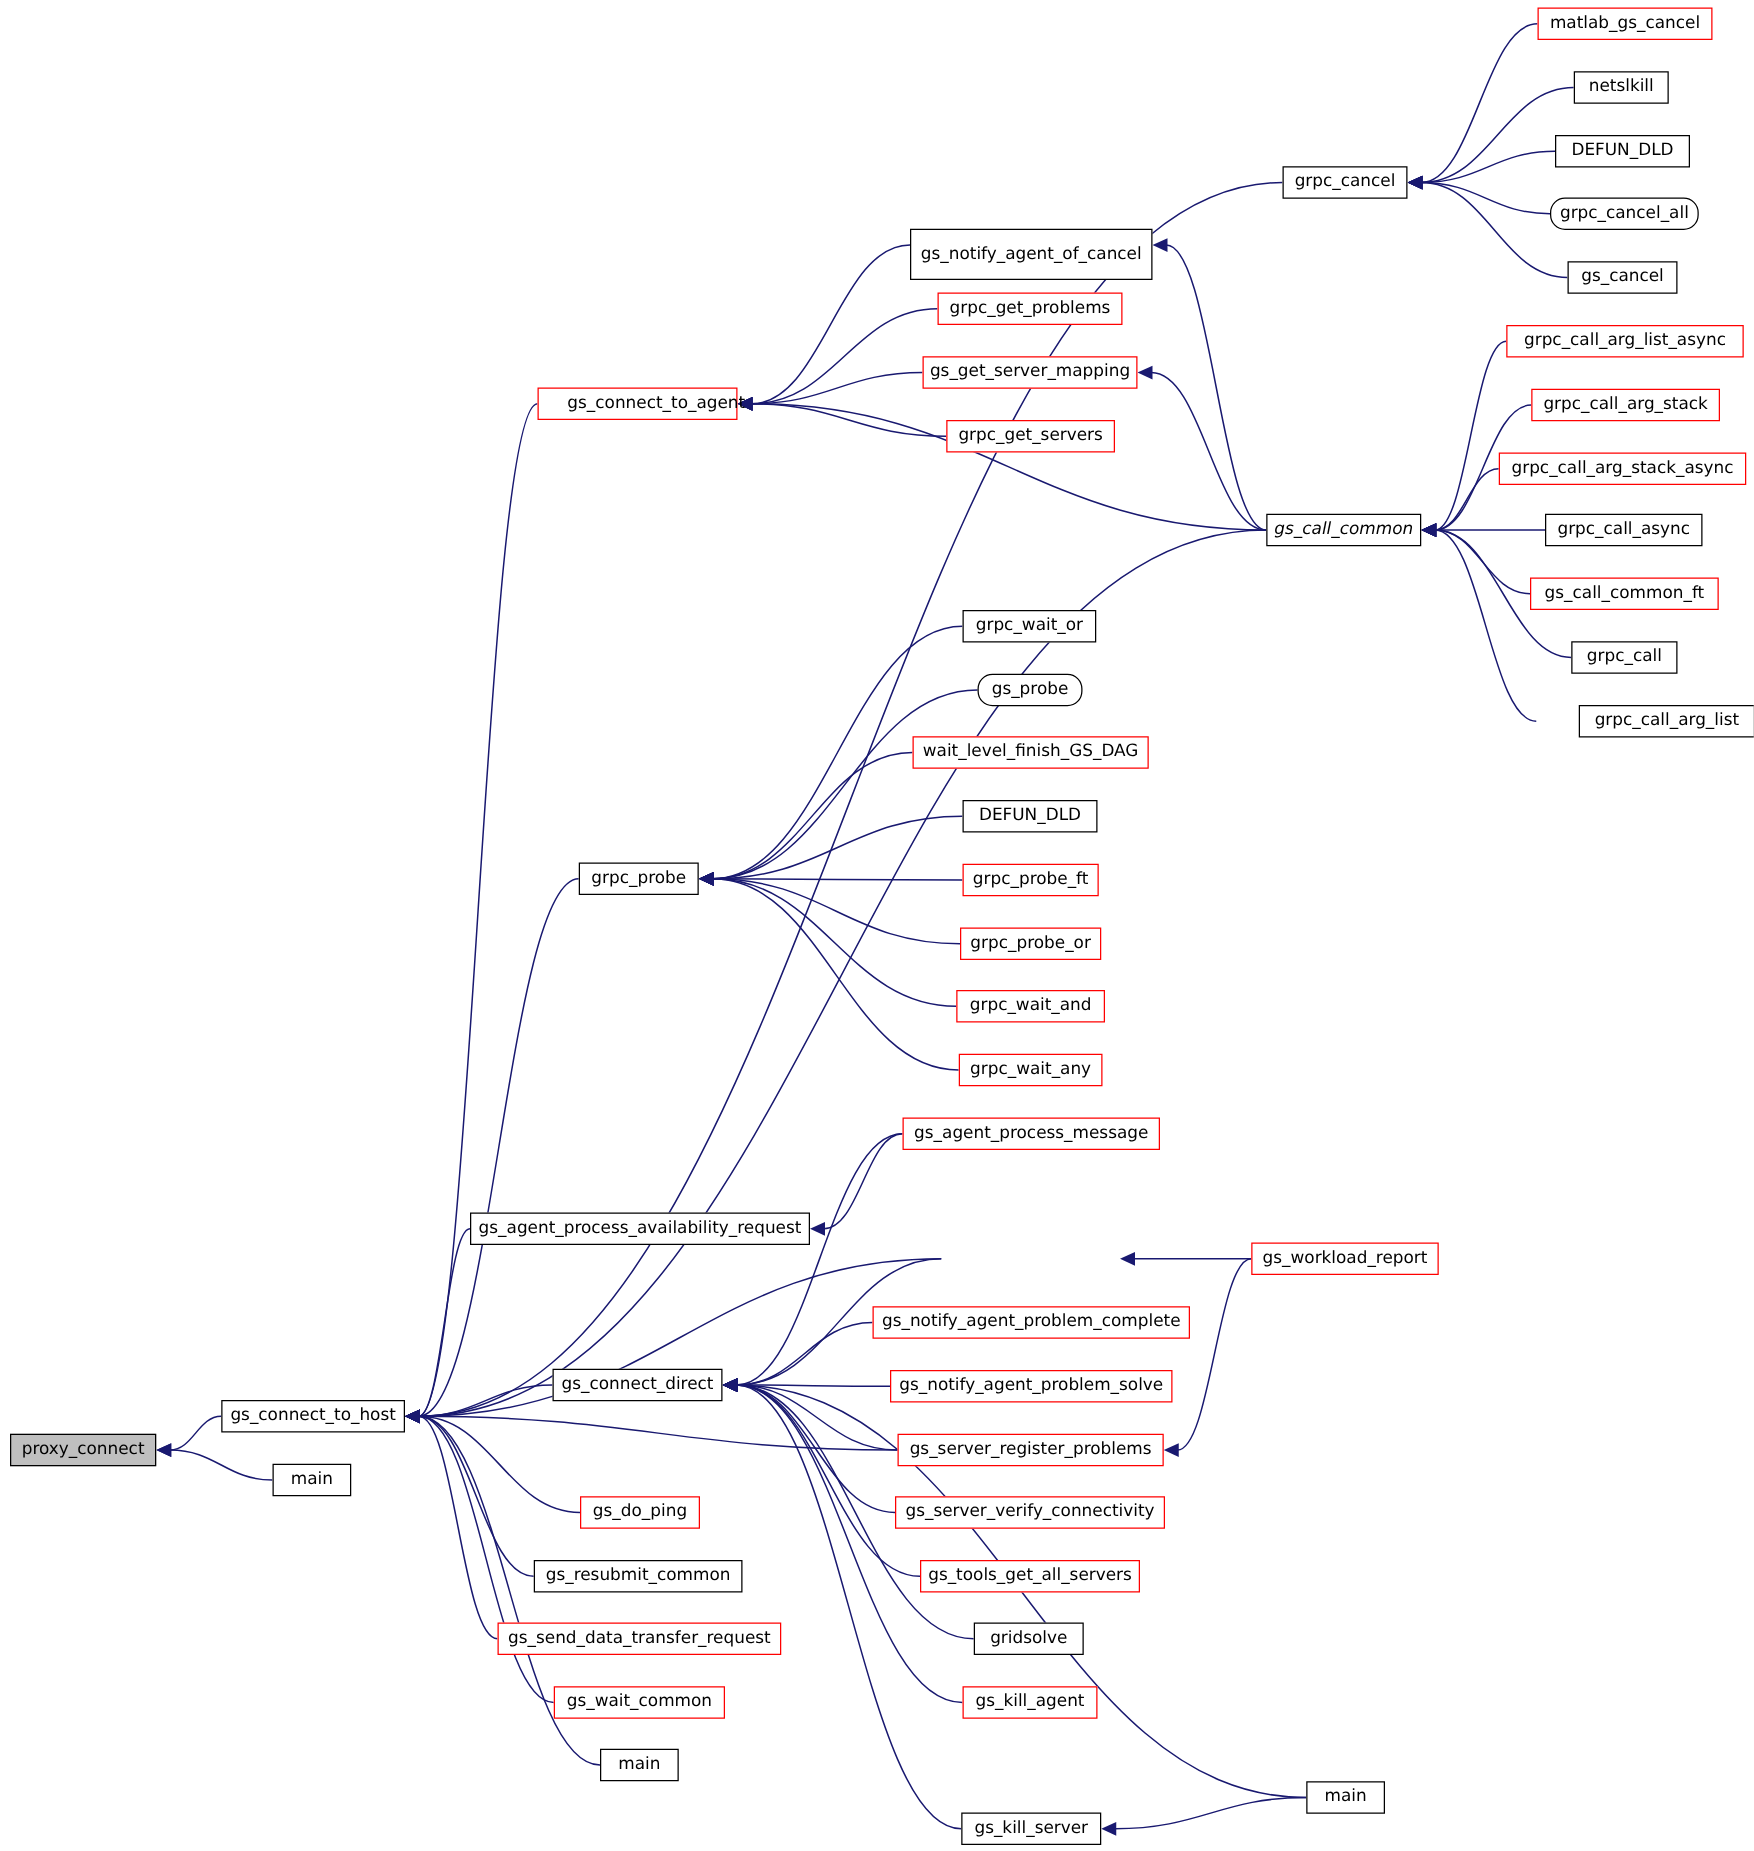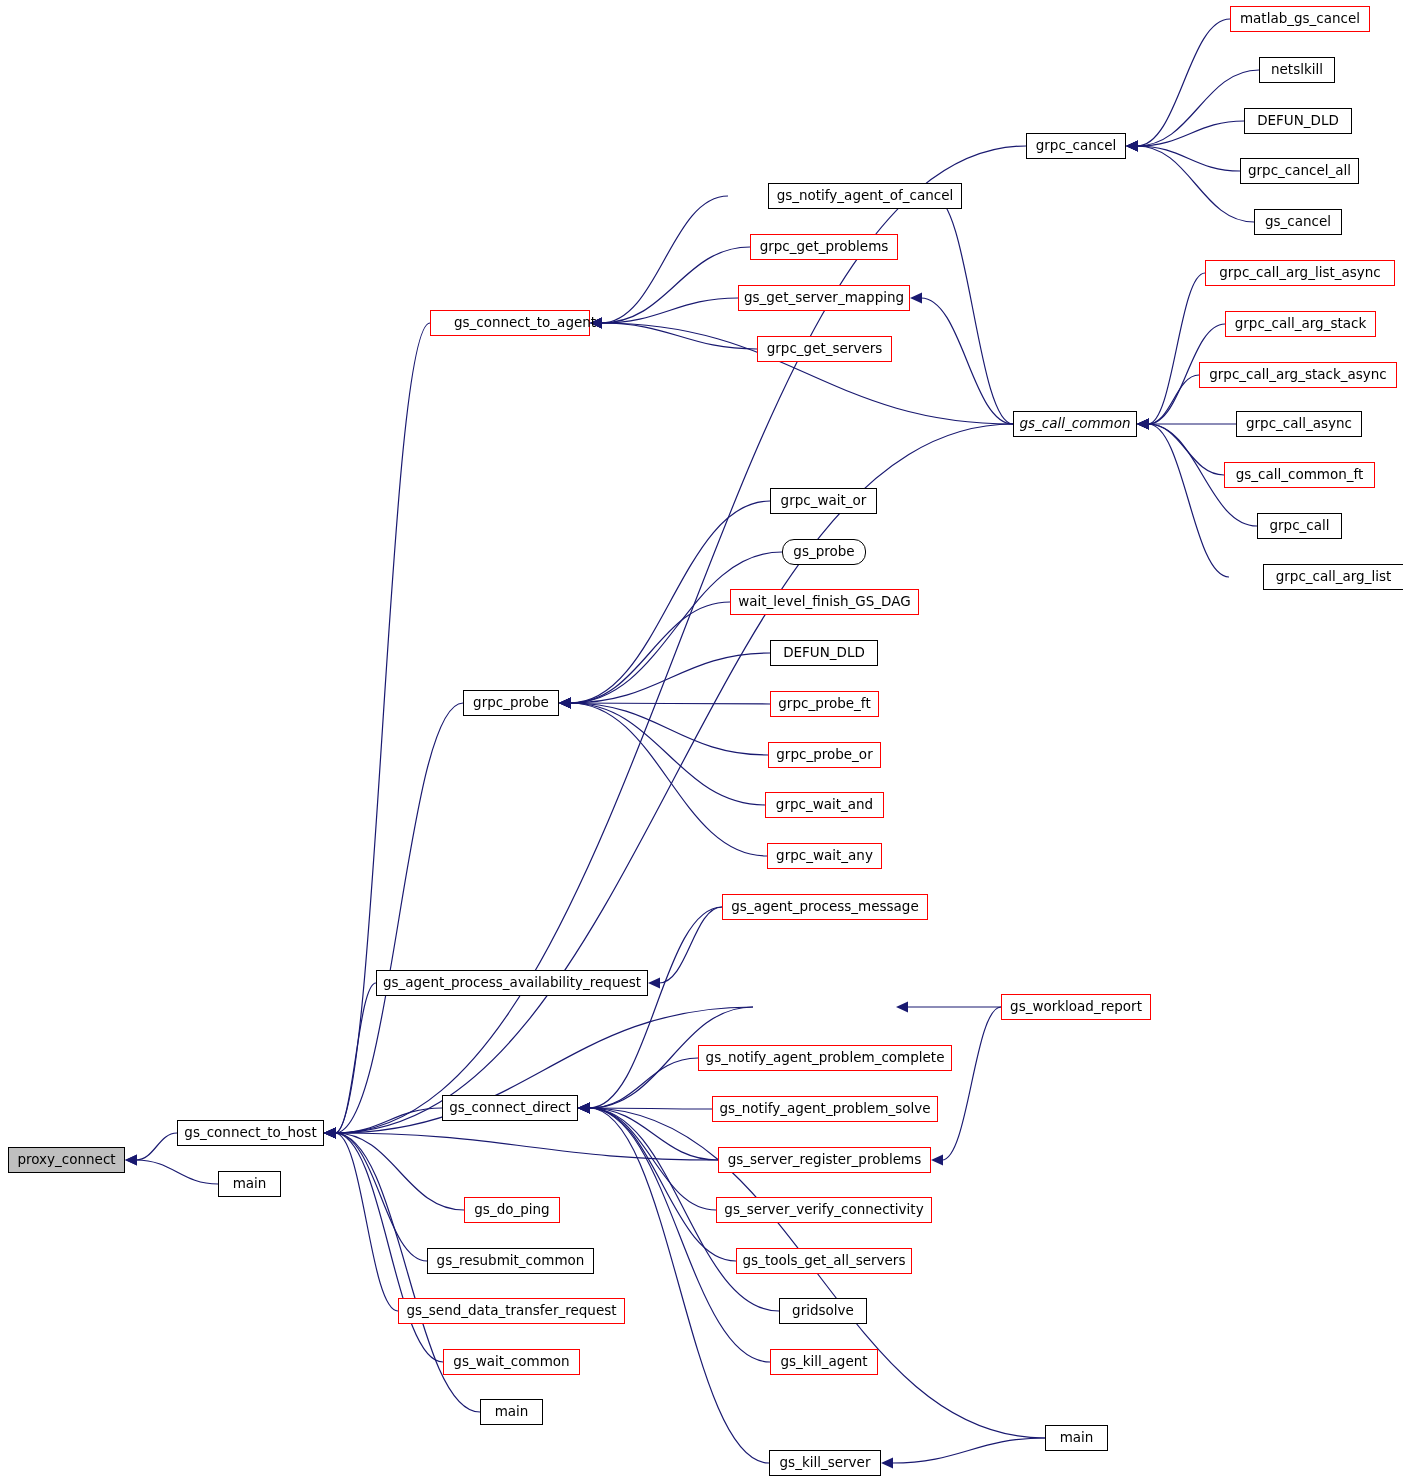--- a/index.html
+++ b/index.html
@@ -139,21 +139,21 @@
       </div>
       <div class="node" style="left: 177px; top: 1120px; width: 147px; height: 26px;">
         <span>gs_connect_to_host</span>
       </div>
       <div class="node" style="left: 218px; top: 1171px; width: 63px; height: 26px;">
         <span>main</span>
       </div>
       <div class="node red" style="left: 430px; top: 310px; width: 160px; height: 26px; padding-left: 30px;">
         <span>gs_connect_to_agent</span>
       </div>
-      <div class="node" style="left: 728px; top: 183px; width: 194px; height: 26px; margin-left: 40px;">
+      <div class="node" style="left: 728px; top: 183px; width: 194px; height: 41px;">
         <span>gs_notify_agent_of_cancel</span>
       </div>
       <div class="node red" style="left: 750px; top: 234px; width: 148px; height: 26px;">
         <span>grpc_get_problems</span>
       </div>
       <div class="node red" style="left: 738px; top: 285px; width: 172px; height: 26px;">
         <span>gs_get_server_mapping</span>
       </div>
       <div class="node red" style="left: 757px; top: 336px; width: 135px; height: 26px;">
         <span>grpc_get_servers</span>
@@ -163,21 +163,21 @@
       </div>
       <div class="node red" style="left: 1230px; top: 6px; width: 140px; height: 26px;">
         <span>matlab_gs_cancel</span>
       </div>
       <div class="node" style="left: 1259px; top: 57px; width: 76px; height: 26px;">
         <span>netslkill</span>
       </div>
       <div class="node" style="left: 1244px; top: 108px; width: 108px; height: 26px;">
         <span>DEFUN_DLD</span>
       </div>
-      <div class="node" style="left: 1240px; top: 158px; width: 119px; height: 26px;">
+      <div class="node" style="left: 1240px; top: 158px; width: 119px; height: 26px; border-radius: 12px;">
         <span>grpc_cancel_all</span>
       </div>
       <div class="node" style="left: 1254px; top: 209px; width: 88px; height: 26px;">
         <span>gs_cancel</span>
       </div>
       <div class="node" style="left: 1013px; top: 411px; width: 124px; height: 26px; font-style: italic;">
         <span>gs_call_common</span>
       </div>
       <div class="node red" style="left: 1205px; top: 260px; width: 190px; height: 26px;">
         <span>grpc_call_arg_list_async</span>

